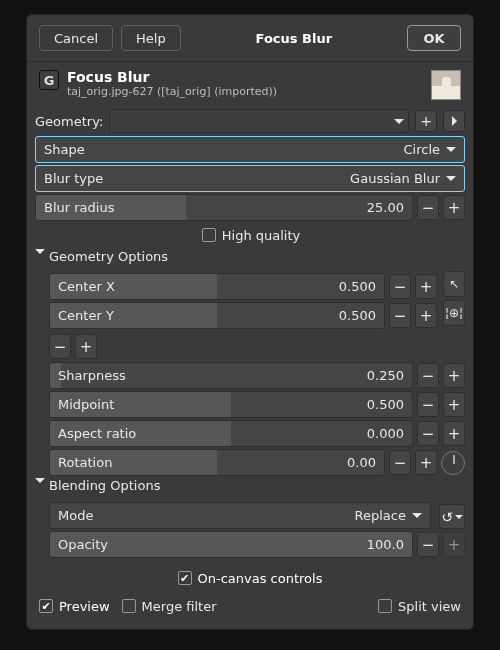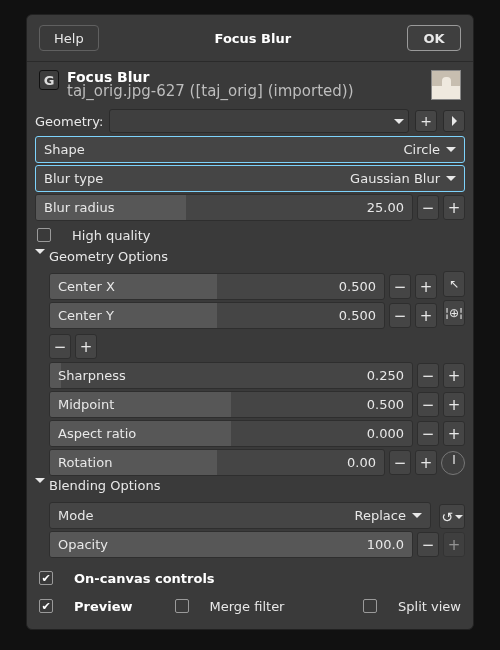--- a/index.html
+++ b/index.html
@@ -30,21 +30,21 @@
     height:26px;padding:0 14px;background:var(--panel);border:1px solid var(--btn-border);
     border-radius:4px;color:var(--text);font-size:13px;display:flex;align-items:center;justify-content:center;
     cursor:pointer;
   }
   .tbtn.primary{border:1px solid #9a9a9a;font-weight:600;min-width:54px;background:#3f3f3f;}
   .tbtn.link{border:none;background:none;color:var(--hi);font-weight:600;white-space:nowrap;padding:0 10px;}
   .flex-sp{flex:1;}
   .header{display:flex;align-items:flex-start;gap:8px;padding:8px 12px 2px 12px;}
   .gicon{width:20px;height:20px;border:1px solid #111;border-radius:3px;background:#3d3d3d;color:#dcdcdc;font-weight:700;font-size:13px;display:flex;align-items:center;justify-content:center;}
   .htitle{font-size:14px;font-weight:700;color:var(--hi);line-height:15px;}
-  .hsub{font-size:15px;color:var(--text-dim);line-height:13px;}
+  .hsub{font-size:11px;color:var(--text-dim);line-height:13px;}
   .thumb{width:30px;height:30px;border:1px solid #888;background:linear-gradient(#c7beb0 0%,#c7beb0 55%,#efe9df 55%,#efe9df 100%);position:relative;}
   .thumb::after{content:"";position:absolute;left:10px;top:6px;width:9px;height:12px;background:#efe9df;border-radius:4px 4px 0 0;}
   .body{padding:4px 8px 8px 8px;font-size:13px;}
   .row{display:flex;align-items:center;height:26px;gap:6px;margin:2px 0;}
   .label{white-space:nowrap;}
   .presets-field{flex:1;height:24px;background:#3f3f3f;border:1px solid #2b2b2b;border-radius:3px;display:flex;align-items:center;justify-content:flex-end;padding-right:4px;}
   .tri{width:0;height:0;border-left:5px solid transparent;border-right:5px solid transparent;border-top:5px solid var(--text);}
   .tri-r{width:0;height:0;border-top:5px solid transparent;border-bottom:5px solid transparent;border-left:5px solid var(--text);}
   .sqbtn{width:22px;height:22px;border:1px solid #2b2b2b;background:var(--panel2);border-radius:3px;display:flex;align-items:center;justify-content:center;color:var(--text);font-size:14px;cursor:pointer;}
   .dropdown-row{height:27px;background:var(--row);border:1px solid #7dd3fc;border-radius:3px;display:flex;align-items:center;padding:0 8px;margin:2px 0;cursor:pointer;}
@@ -61,32 +61,33 @@
   .section{display:flex;height:22px;margin-top:2px;cursor:pointer;}
   .section .tri{margin-right:4px;}
   .geo-side{display:flex;flex-direction:column;gap:3px;margin-left:2px;}
   .geo-btn{width:22px;height:26px;border:1px solid #2e2e2e;background:var(--row);border-radius:3px;display:flex;align-items:center;justify-content:center;font-size:12px;color:var(--text);}
   .geo-wrap{display:flex;gap:4px;}
   .geo-left{flex:1;}
   .mode-row{display:flex;align-items:flex-end;height:27px;margin:2px 0 2px 14px;gap:8px;}
   .mode-field{flex:1;height:27px;background:var(--row);border:1px solid #2e2e2e;border-radius:3px;display:flex;align-items:center;padding:0 8px;}
   .reseticon{width:26px;height:25px;border:1px solid #2e2e2e;background:var(--row);border-radius:3px;display:flex;align-items:center;justify-content:center;color:var(--text);font-size:14px;}
   .bottom{padding:0 4px;}
-  .checkrow{display:flex;align-items:center;height:24px;gap:15px;}
-  .bold{font-weight:700;color:var(--hi);}
+  .checkrow{display:flex;align-items:center;height:24px;gap:0;justify-content:center;}
+  .bold{font-weight:400;color:var(--hi);}
   .rot-circle{width:24px;height:24px;border:1px solid #777;border-radius:50%;background:#3f3f3f;position:relative;}
   .rot-circle::after{content:"";position:absolute;left:11px;top:3px;width:2px;height:9px;background:#aaa;}
   .disabled{opacity:.5;}
 </style>
 </head>
 <body>
 
 <div class="window">
 
   <div class="titlebar">
+    <div class="tbtn">Cancel</div>
     <div class="tbtn">Help</div>
     <div class="flex-sp"></div>
     <div class="tbtn link">Focus Blur</div>
     <div class="flex-sp"></div>
     <div class="tbtn primary">OK</div>
   </div>
 
   <div class="header">
     <div class="gicon">G</div>
     <div style="flex:1">

